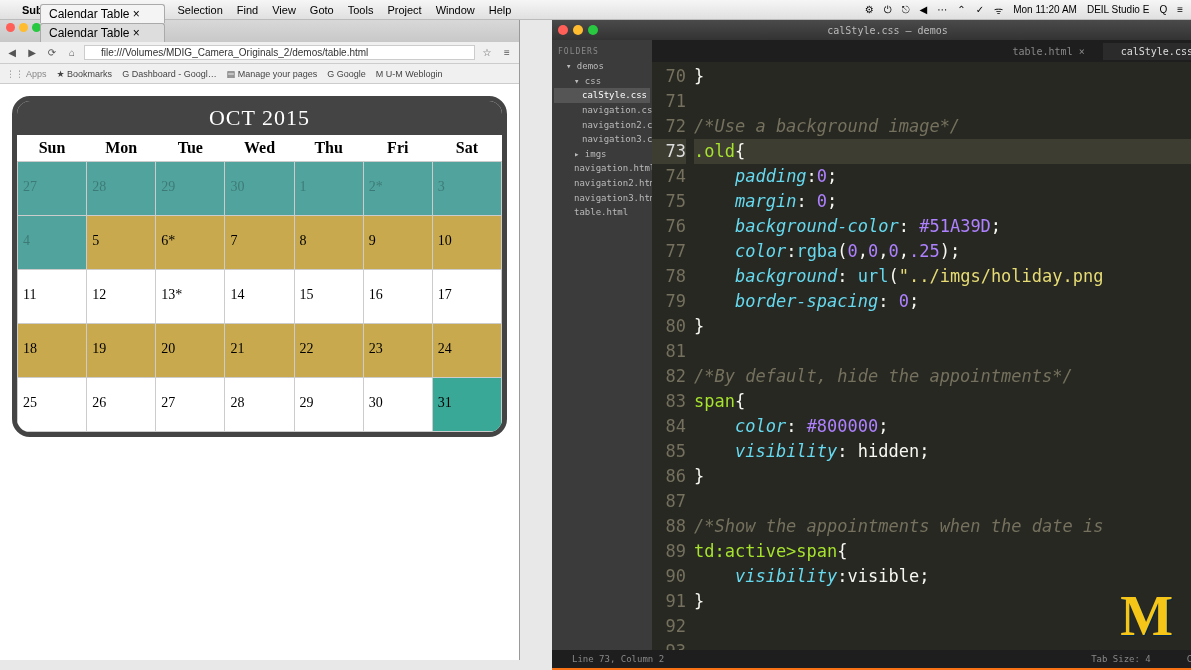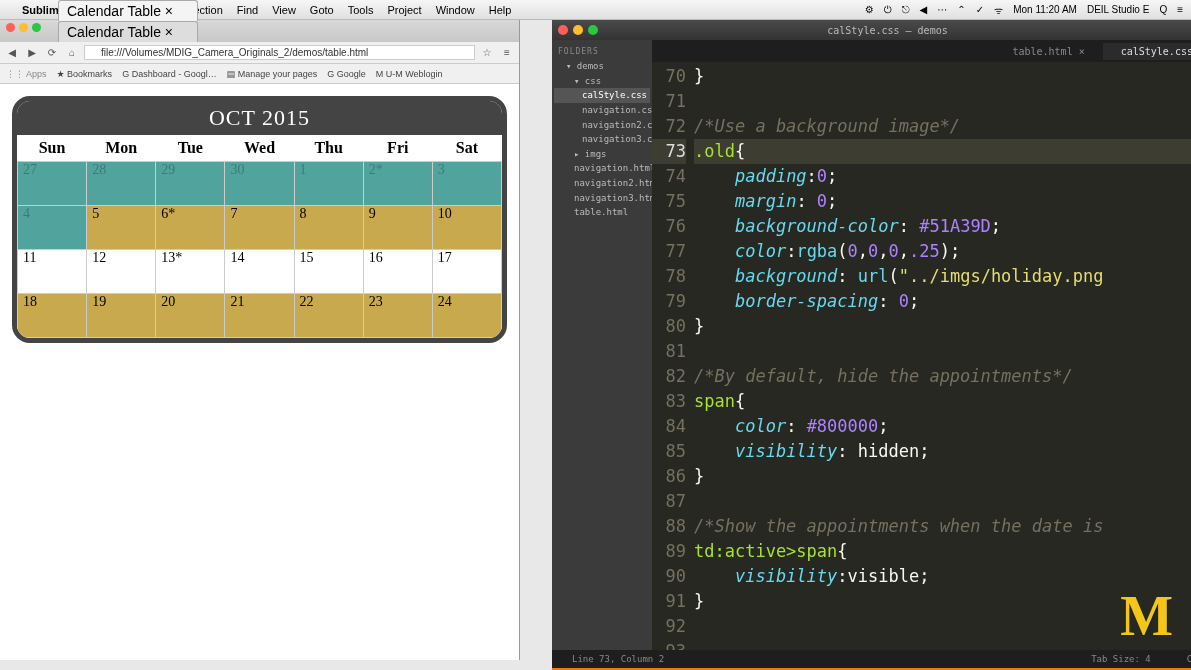--- a/index.html
+++ b/index.html
@@ -7,39 +7,39 @@
 
 
 .menubar { height:20px; background:linear-gradient(#f6f6f6,#e0e0e0); border-bottom:1px solid #bbb; display:flex; align-items:center; font-size:11px; padding:0 8px; gap:14px; }
 .menubar .apple { font-size:13px; }
 .menubar .app { font-weight:bold; }
 .menubar .spacer { flex:1; }
 .menubar .right { display:flex; gap:10px; align-items:center; font-size:10px; }
 
 
 .chrome { position:absolute; top:20px; left:0; width:520px; height:640px; background:#fff; border-right:1px solid #999; }
-.chrome-tabs { height:22px; background:linear-gradient(#d8d8d8,#c8c8c8); display:flex; align-items:flex-end; padding-left:58px; font-size:14px; }
+.chrome-tabs { height:22px; background:linear-gradient(#d8d8d8,#c8c8c8); display:flex; align-items:flex-end; padding-left:40px; font-size:12px; }
 .chrome-tabs .tab { background:#f4f4f4; border:1px solid #aaa; border-bottom:none; border-radius:3px 3px 0 0; padding:2px 24px 2px 8px; margin-right:2px; position:relative; }
 .chrome-tabs .tab.bg { background:#ddd; }
 .chrome-tabs .dots { position:absolute; left:6px; top:3px; display:flex; gap:4px; }
 .chrome-tabs .dots span { width:9px; height:9px; border-radius:50%; background:#ff5f57; }
 .chrome-tabs .dots span:nth-child(2){background:#febc2e;}
 .chrome-tabs .dots span:nth-child(3){background:#28c840;}
 .chrome-addr { height:22px; background:#f0f0f0; border-bottom:1px solid #ccc; display:flex; align-items:center; padding:0 4px; gap:4px; font-size:10px; }
 .chrome-addr .nav-btn { width:16px; text-align:center; color:#555; }
 .chrome-addr .url { flex:1; background:#fff; border:1px solid #ccc; padding:1px 16px; color:#333; }
 .chrome-bm { height:20px; background:#f0f0f0; border-bottom:1px solid #ccc; display:flex; align-items:center; gap:10px; padding:0 6px; font-size:9px; color:#444; }
 .chrome-bm span:first-child{color:#888;}
 
 .page { padding:12px; }
 .cal { border:5px solid #444; border-radius:18px; overflow:hidden; background:#fff; }
 .cal-title { background:#444; color:#fff; text-align:center; font-family:Georgia,serif; font-size:22px; padding:4px 0; letter-spacing:1px; }
 .cal table { width:100%; border-collapse:collapse; }
 .cal th { font-family:Georgia,serif; font-size:16px; font-weight:bold; padding:4px 16px; text-align:center; }
-.cal td { width:14.28%; height:44px; border:1px solid #ccc; vertical-align:top; padding:0 5px; font-family:"Times New Roman",serif; font-size:14px;margin-top:32px; }
+.cal td { width:14.28%; height:54px; border:1px solid #ccc; vertical-align:top; padding:17px 5px; font-family:"Times New Roman",serif; font-size:14px;margin-top:32px; }
 .cal td.old { color:rgba(0,0,0,.25); background:#51A39D; }
 .cal tr.gold td { background:#c8a94e; }
 .cal tr.gold td.old { background:#51A39D; }
 .cal td.last { background:#3aa896; }
 
 
 .sublime { position:absolute; top:20px; left:520px; width:671px; height:650px; background:#f97316; color:#ddd; font-family:Menlo,Consolas,monospace; font-size:12px;margin-left:32px; }
 .subl-titlebar { height:20px; background:linear-gradient(#4a4a4a,#333); display:flex; align-items:center; padding:0 6px; font-size:10px; position:relative; }
 .subl-titlebar .dots { display:flex; gap:5px; }
 .subl-titlebar .dots span{width:10px;height:10px;border-radius:50%;background:#ff5f57;}
@@ -179,20 +179,29 @@
               <td>17</td>
             </tr>
             <tr class="gold">
               <td>18</td>
               <td>19</td>
               <td>20</td>
               <td>21</td>
               <td>22</td>
               <td>23</td>
               <td>24</td>
+            </tr>
+            <tr>
+              <td>25</td>
+              <td>26</td>
+              <td>27</td>
+              <td>28</td>
+              <td>29</td>
+              <td>30</td>
+              <td class="last">31</td>
             </tr>
           </tbody>
       </table>
     </div>
   </div>
 </div>
 
 <div class="sublime">
   <div class="subl-titlebar">
     <div class="dots">

